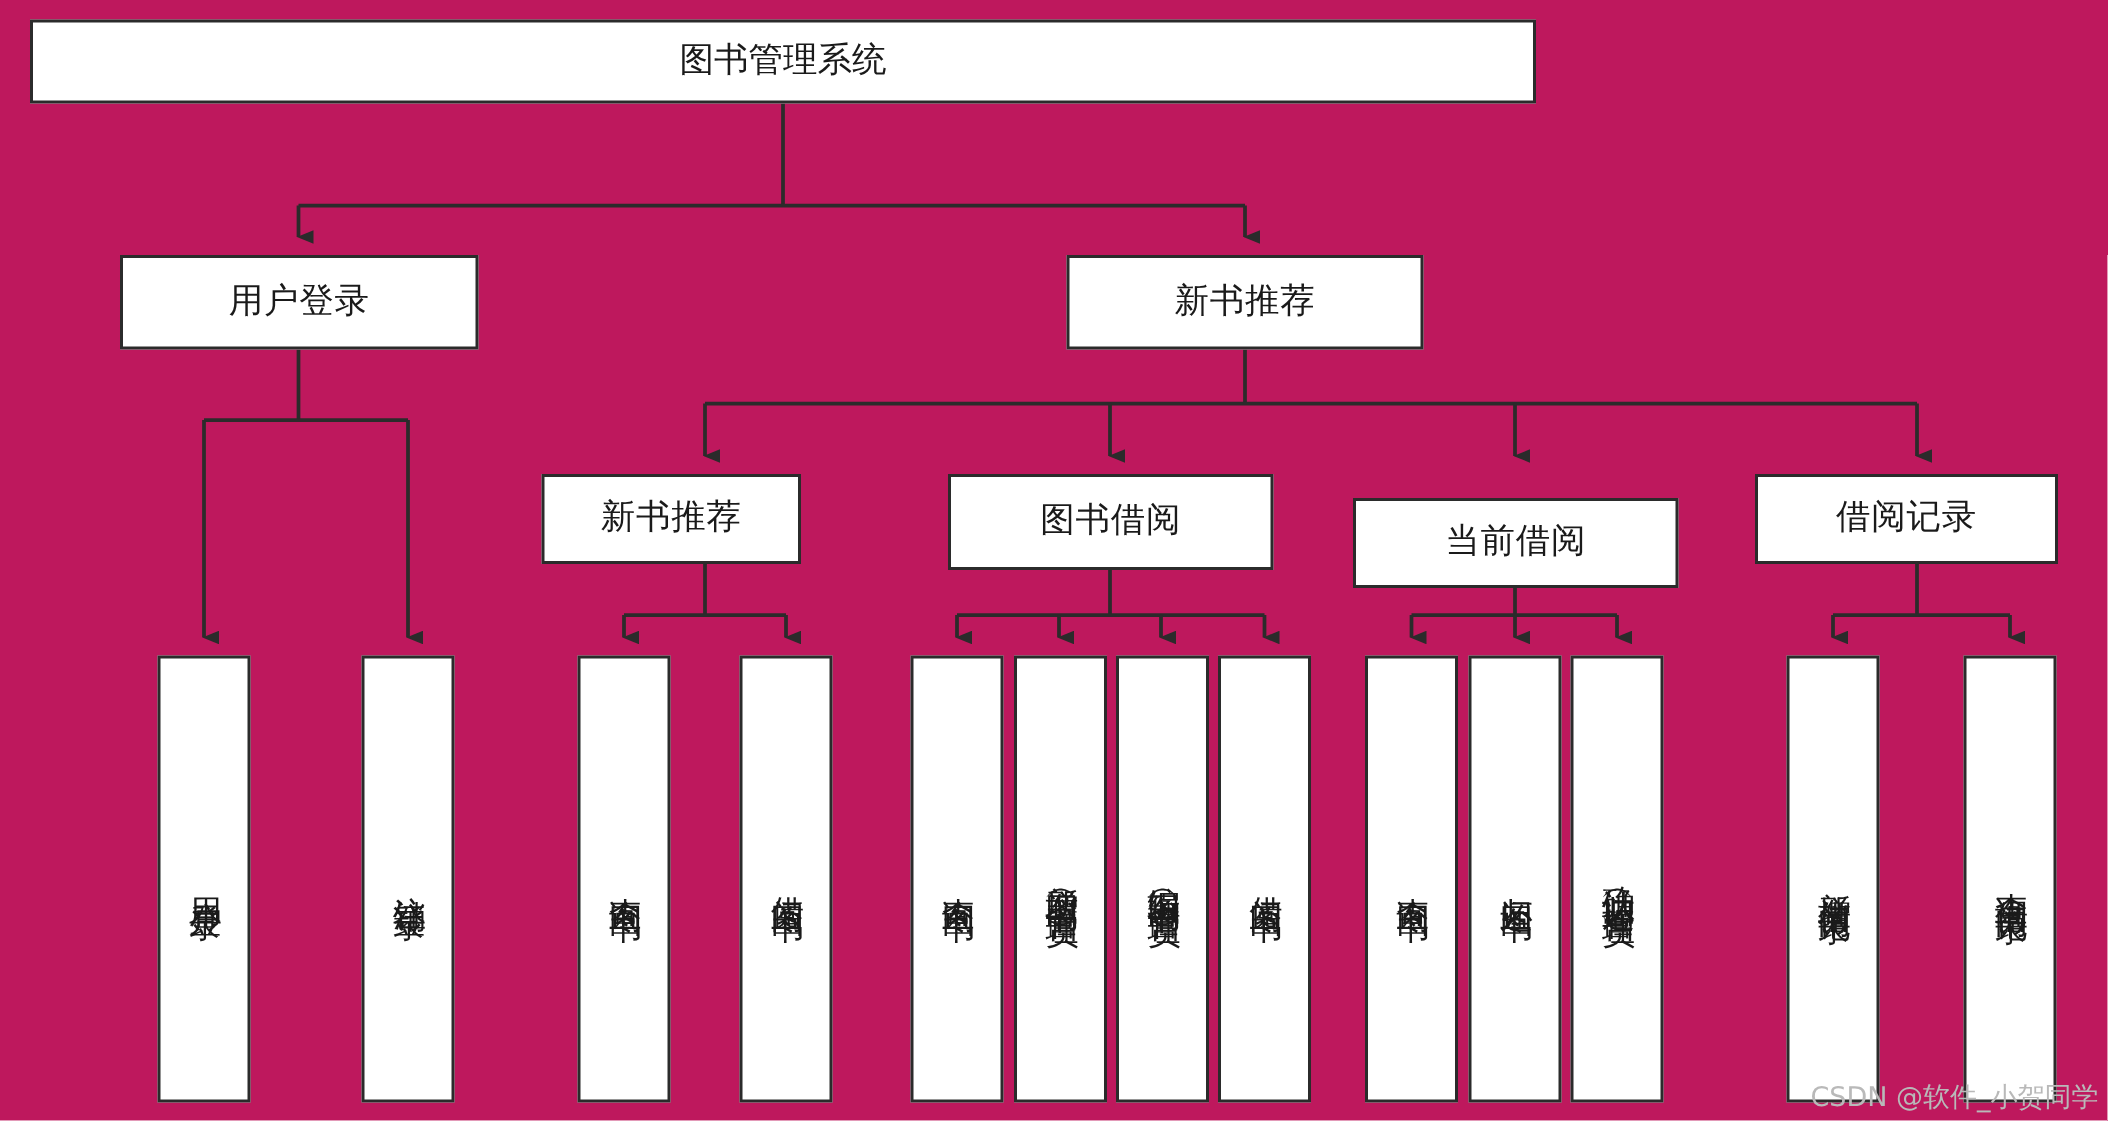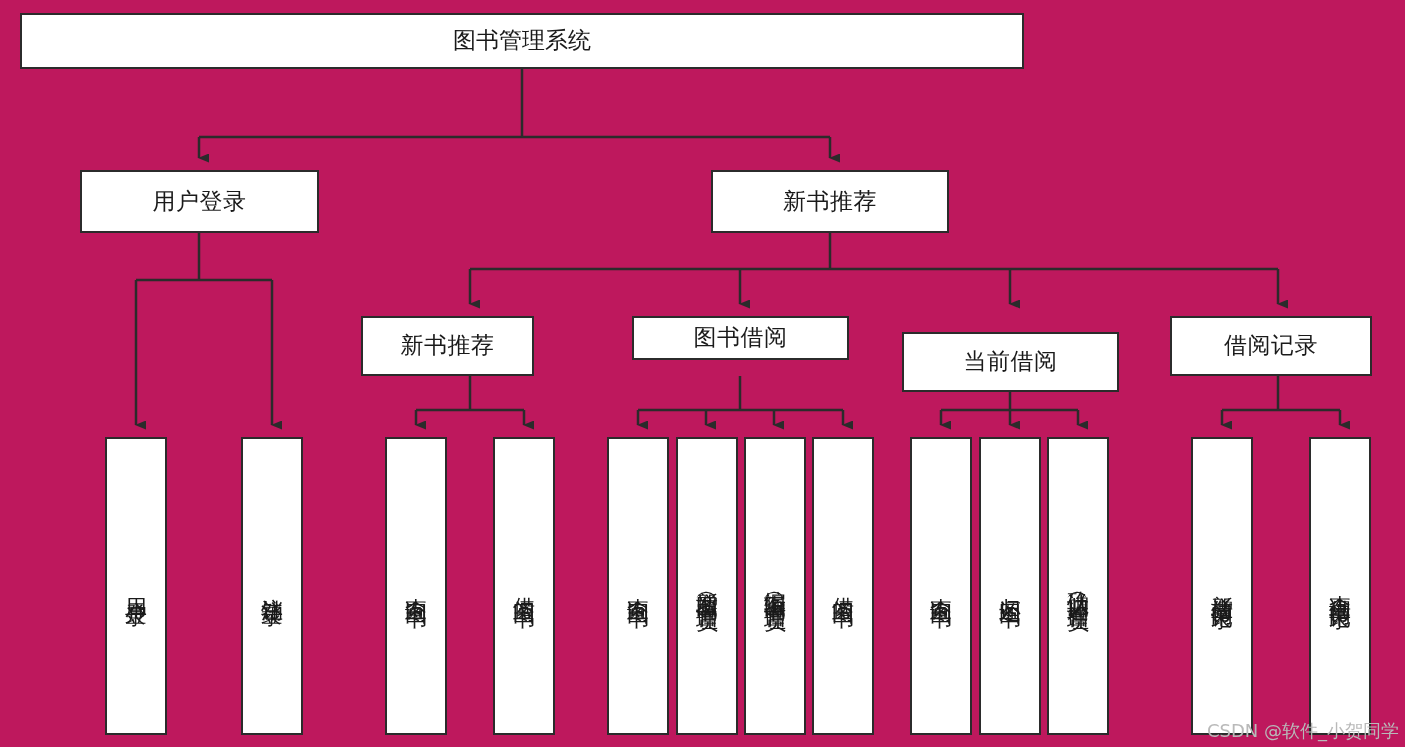--- a/index.html
+++ b/index.html
@@ -133,21 +133,21 @@
   <div class="node horiz" style="left:80px; top:170px; width:239px; height:63px;">
     <span class="lbl">用户登录</span>
   </div>
   <div class="node horiz" style="left:711px; top:170px; width:238px; height:63px;">
     <span class="lbl">新书推荐</span>
   </div>
 
   <div class="node horiz" style="left:361px; top:316px; width:173px; height:60px;">
     <span class="lbl">新书推荐</span>
   </div>
-  <div class="node horiz" style="left:632px; top:316px; width:217px; height:44px;">
+  <div class="node horiz" style="left:632px; top:316px; width:217px; height:64px;">
     <span class="lbl">图书借阅</span>
   </div>
   <div class="node horiz" style="left:902px; top:332px; width:217px; height:60px;">
     <span class="lbl">当前借阅</span>
   </div>
   <div class="node horiz" style="left:1170px; top:316px; width:202px; height:60px;">
     <span class="lbl">借阅记录</span>
   </div>
 
   <div class="node leaf" style="left:105px; top:437px; width:62px; height:298px;">

